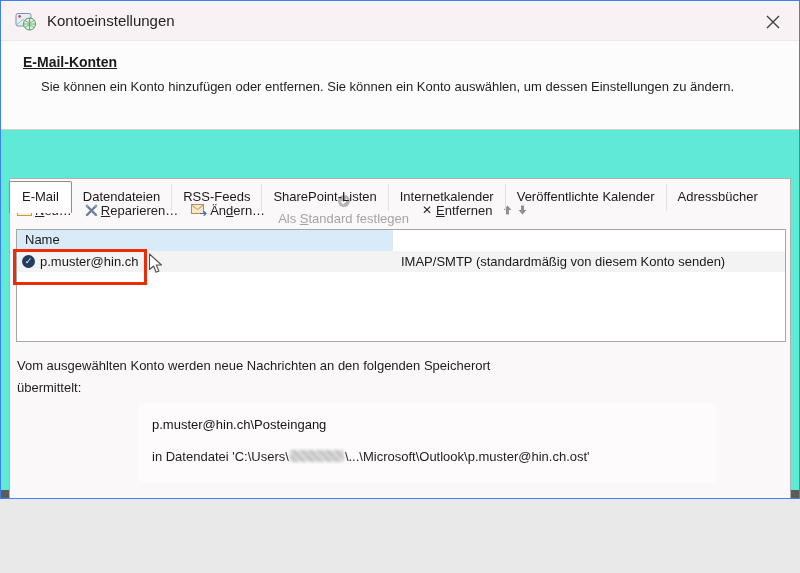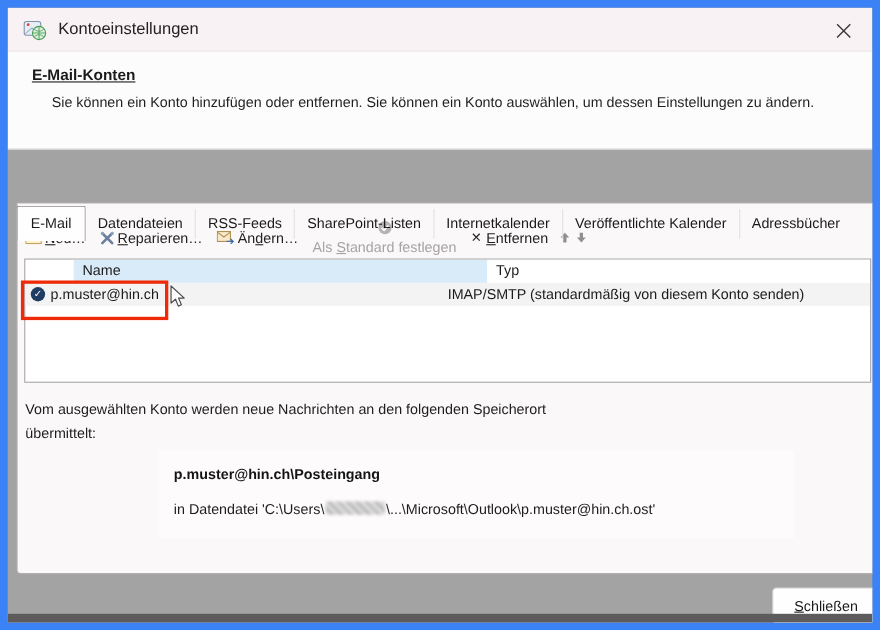--- a/index.html
+++ b/index.html
@@ -1,19 +1,19 @@
 <!DOCTYPE html>
 <html><head>
 <meta charset="utf-8">
 <style>
   html,body { margin:0; padding:0; background:#e9e9e9; }
   * { box-sizing:border-box; }
   .dialog {
-    position:relative; width:800px; height:573px;
-    background:#a3a3a3; border:7px solid #3b82f6; overflow:hidden;
+    position:relative; width:800px; height:499px;
+    background:#5eead4; border:1px solid #3b82f6; overflow:hidden;
     font-family:"Liberation Sans", sans-serif; color:#1b1a1a;
   }
   
   .titlebar {
     position:absolute; top:0; left:0; right:0; height:40px;
     background:#f8f2f5; border-bottom:1px solid #eee8eb;
     display:flex; align-items:center; padding:0 14px;
   }
   .titlebar .app-icon { width:22px; height:22px; flex:0 0 auto; }
   .titlebar .title { font-size:15px; margin-left:10px; color:#252223; }
@@ -53,37 +53,37 @@
   .tb-item .u, .ftr-btn .u, .footer .u { text-decoration:underline; }
   .tb-item.disabled { color:#a7a3a5;flex-direction:column; }
   .tb-x { font-size:12px; color:#2b2b2b; margin-right:1px; }
   .tb-arrows { display:flex; gap:6px; margin-left:-2px; }
   .tb-arrow { background:none; border:none; padding:0; display:flex; align-items:center; }
   
   .listbox {
     position:absolute; left:6px; top:50px; width:770px; height:113px;
     background:#ffffff; border:1px solid #a8a5a6; font-size:13px; overflow:hidden;
   }
-  .lb-header { display:flex; height:21px;margin-left:44px; }
+  .lb-header { display:flex; height:21px; }
   .lb-header .col-name { width:376px; background:#d9eaf8; padding:2px 0 0 8px; }
   .lb-header .col-type { flex:1; padding:2px 0 0 8px; background:#ffffff; }
   .lb-row { display:flex; height:21px; background:#f4f3f3; align-items:center; }
   .lb-row .cell-name { width:376px; display:flex; align-items:center; gap:5px; padding-left:5px; }
   .lb-row .cell-type { flex:1; padding-left:8px; }
   .check-circle {
     width:13px; height:13px; border-radius:50%; background:#1f3c63; color:#fff;
     font-size:9px; line-height:13px; text-align:center; flex:0 0 auto;
   }
   
   .info { position:absolute; left:7px; top:176px; font-size:13px; line-height:22px; color:#1e1d1d; }
   .path-patch {
     position:absolute; left:128px; top:224px; width:578px; height:80px;
     background:#fdfbfc;
   }
-  .path-bold { position:absolute; left:142px; top:238px; font-size:13px; font-weight:bold; color:#141414; }
+  .path-bold { position:absolute; left:142px; top:238px; font-size:13px; font-weight:normal; color:#141414; }
   .path-file { position:absolute; left:142px; top:270px; font-size:13px; color:#1e1d1d; }
   .blur-box {
     display:inline-block; width:54px; height:12px; vertical-align:-1px; border-radius:2px;
     background:repeating-linear-gradient(45deg,#dddddd 0 3px,#bdbdbd 3px 6px);
     filter:blur(1.5px); margin:0 1px;
   }
   
   .red-annotation {
     position:absolute; left:12px; top:248px; width:134px; height:36px;
     border:3px solid #ee2b09; z-index:4; pointer-events:none;
@@ -181,21 +181,20 @@
           <svg width="9" height="10" viewBox="0 0 9 10">
             <path d="M4.5,9.5 L8.5,5 H6 V0.5 H3 V5 H0.5 Z" fill="#938e91"></path>
           </svg>
         </button>
       </div>
     </div>
 
     <div class="listbox">
       <div class="lb-header">
         <div class="col-name">Name</div>
-        <div class="col-type">Typ</div>
       </div>
       <div class="lb-row">
         <div class="cell-name">
           <span class="check-circle">✓</span>
           <span>p.muster@hin.ch</span>
         </div>
         <div class="cell-type">IMAP/SMTP (standardmäßig von diesem Konto senden)</div>
       </div>
     </div>
 

